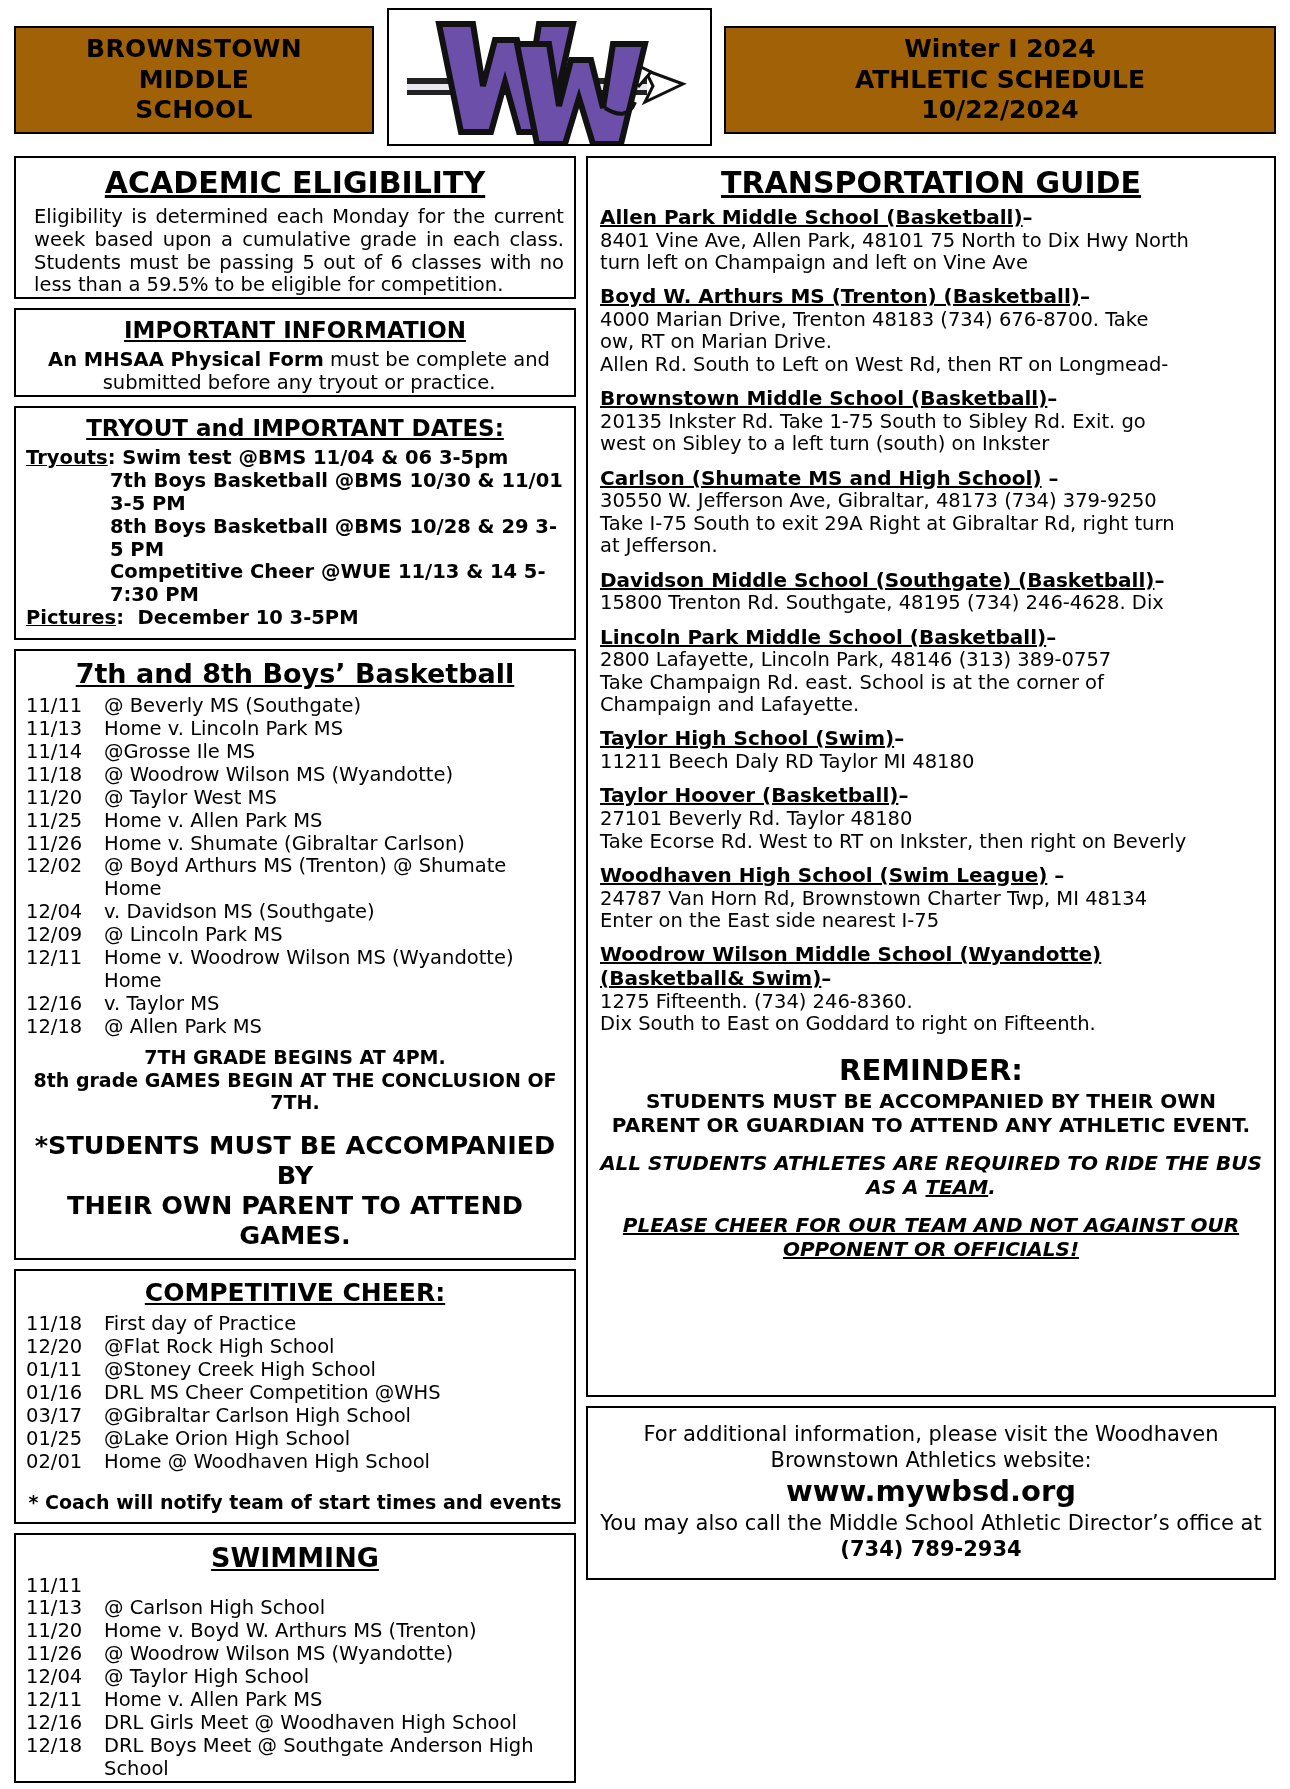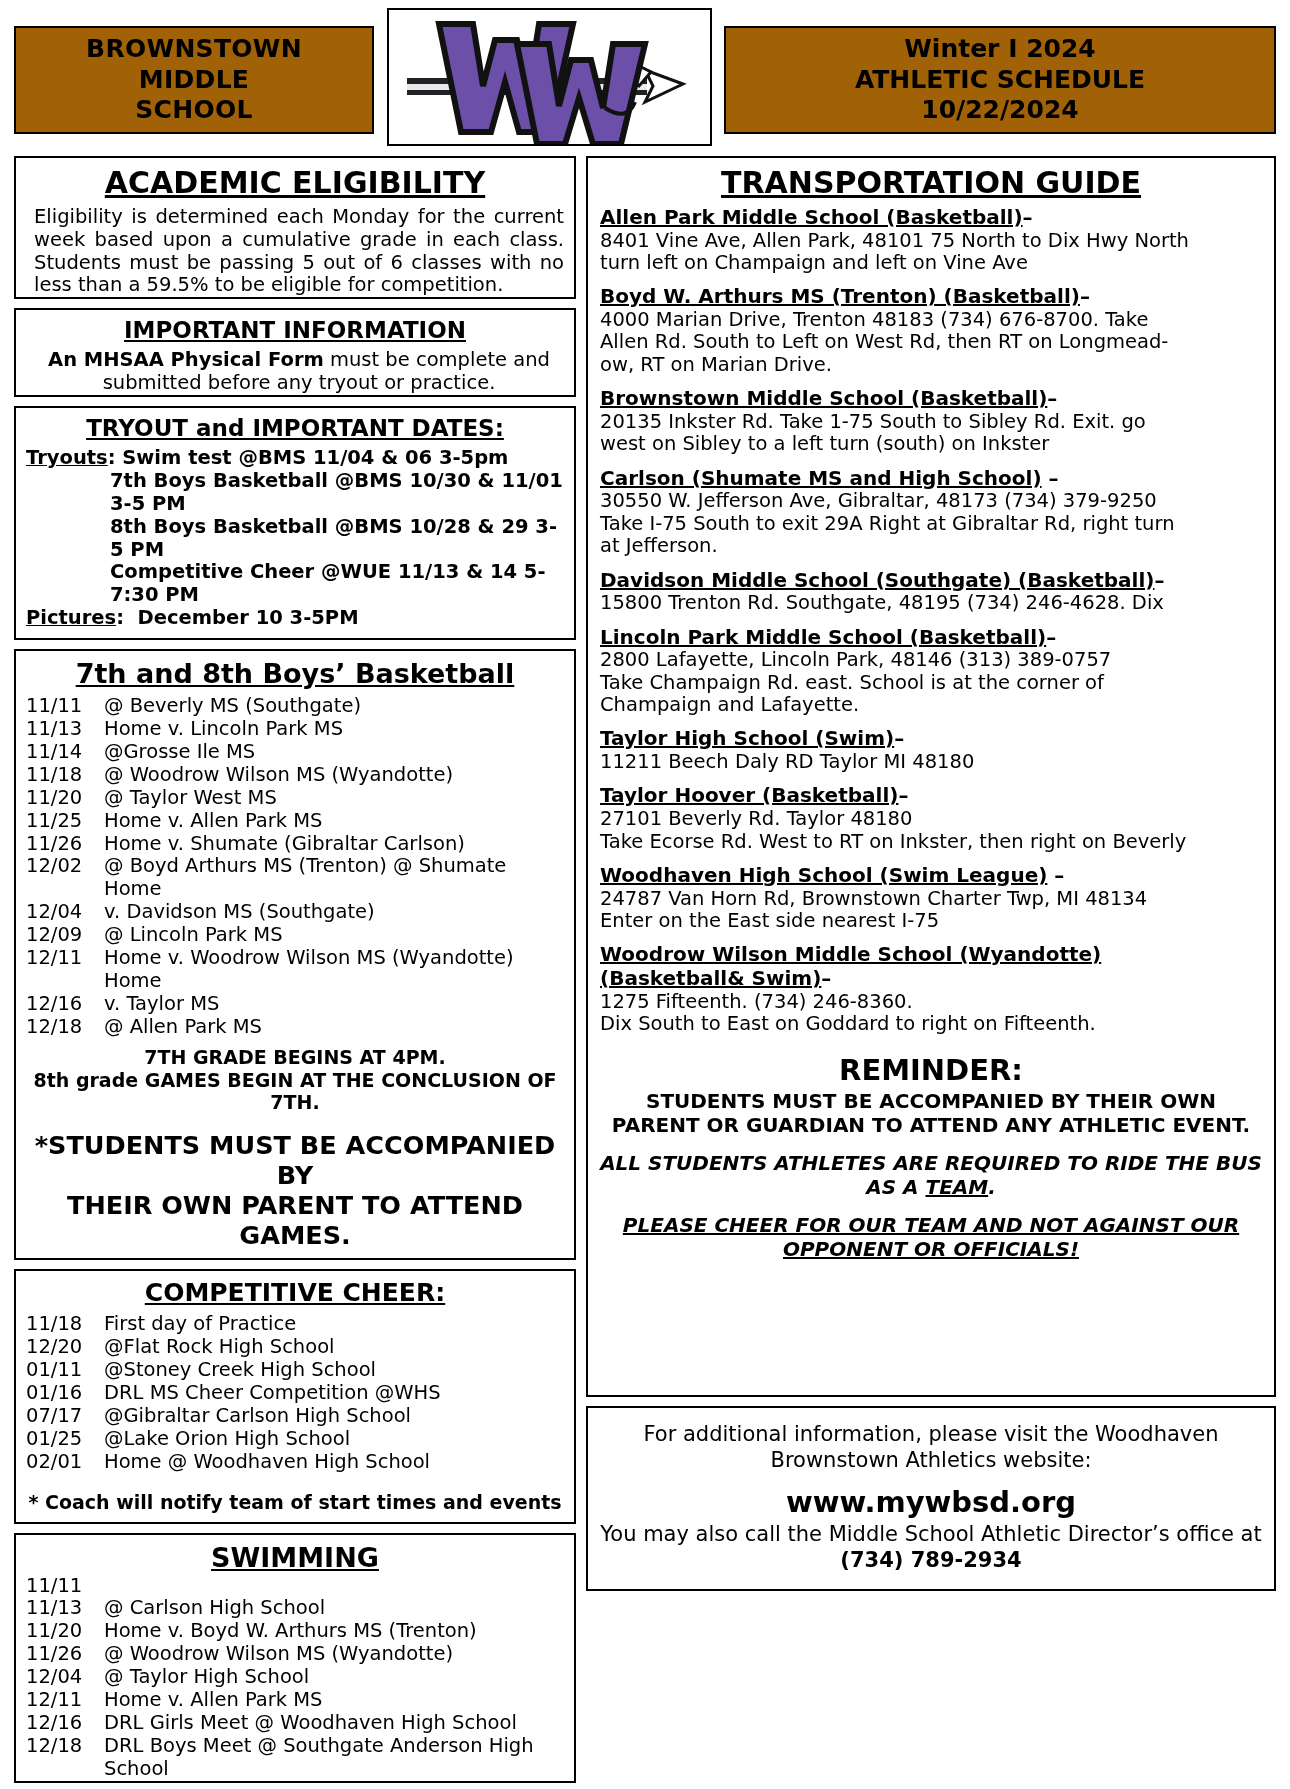--- a/index.html
+++ b/index.html
@@ -81,21 +81,21 @@
   .tg-entry { margin-bottom: 11px; }
   .tg-name { font-size: 20px; font-weight: bold; line-height:1.18; }
   .tg-name u { text-decoration: underline; }
   .tg-addr { font-size: 19.5px; line-height: 1.15; }
 
   .reminder-title { font-size: 29px; font-weight: bold; text-align:center; margin: 18px 0 2px; }
   .reminder-body { font-size: 20px; font-weight: bold; text-align: center; line-height: 1.2; }
   .reminder-body p { margin: 14px 0 0 0; font-style: italic; }
 
   .footer-box { font-size: 21px; text-align: center; line-height: 1.22; padding: 14px 12px 16px; }
-  .footer-url { font-size: 29px; font-weight: bold; margin: 11px 0 2px; }
+  .footer-url { font-size: 29px; font-weight: bold; margin: 0 0 2px; }
 
   .spacer-sm { height: 8px; }
   .mt6 { margin-top: 7px; }
   .mt16 { margin-top: 17px; }
 </style>
 </head>
 <body>
 
 <div class="page">
 
@@ -242,21 +242,21 @@
             </div>
             <div class="srow">
               <div class="sdate">01/11</div>
               <div class="sevent">@Stoney Creek High School</div>
             </div>
             <div class="srow">
               <div class="sdate">01/16</div>
               <div class="sevent">DRL MS Cheer Competition @WHS</div>
             </div>
             <div class="srow">
-              <div class="sdate">07/17</div>
+              <div class="sdate">03/17</div>
               <div class="sevent">@Gibraltar Carlson High School</div>
             </div>
             <div class="srow">
               <div class="sdate">01/25</div>
               <div class="sevent">@Lake Orion High School</div>
             </div>
             <div class="srow">
               <div class="sdate">02/01</div>
               <div class="sevent">Home @ Woodhaven High School</div>
             </div>
@@ -311,22 +311,22 @@
         <div class="sect-title t-big">TRANSPORTATION GUIDE</div>
         <div id="transportation-entries">
             <div class="tg-entry">
               <div class="tg-name"><u>Allen Park Middle School (Basketball)</u>–</div>
               <div class="tg-addr">8401 Vine Ave, Allen Park, 48101 75 North to Dix Hwy North</div>
               <div class="tg-addr">turn left on Champaign and left on Vine Ave</div>
             </div>
             <div class="tg-entry">
               <div class="tg-name"><u>Boyd W. Arthurs MS (Trenton) (Basketball)</u>–</div>
               <div class="tg-addr">4000 Marian Drive, Trenton 48183 (734) 676-8700.  Take</div>
+              <div class="tg-addr">ow, RT on Marian Drive.</div>
               <div class="tg-addr">Allen Rd. South to Left on West Rd, then RT on Longmead-</div>
-              <div class="tg-addr">ow, RT on Marian Drive.</div>
             </div>
             <div class="tg-entry">
               <div class="tg-name"><u>Brownstown Middle School (Basketball)</u>–</div>
               <div class="tg-addr">20135 Inkster Rd. Take 1-75 South to Sibley Rd. Exit. go</div>
               <div class="tg-addr">west on Sibley to a left turn (south) on Inkster</div>
             </div>
             <div class="tg-entry">
               <div class="tg-name"><u>Carlson (Shumate MS and High School)</u> –</div>
               <div class="tg-addr">30550 W. Jefferson Ave, Gibraltar, 48173 (734) 379-9250</div>
               <div class="tg-addr">Take I-75 South to exit 29A Right at Gibraltar Rd, right turn</div>

